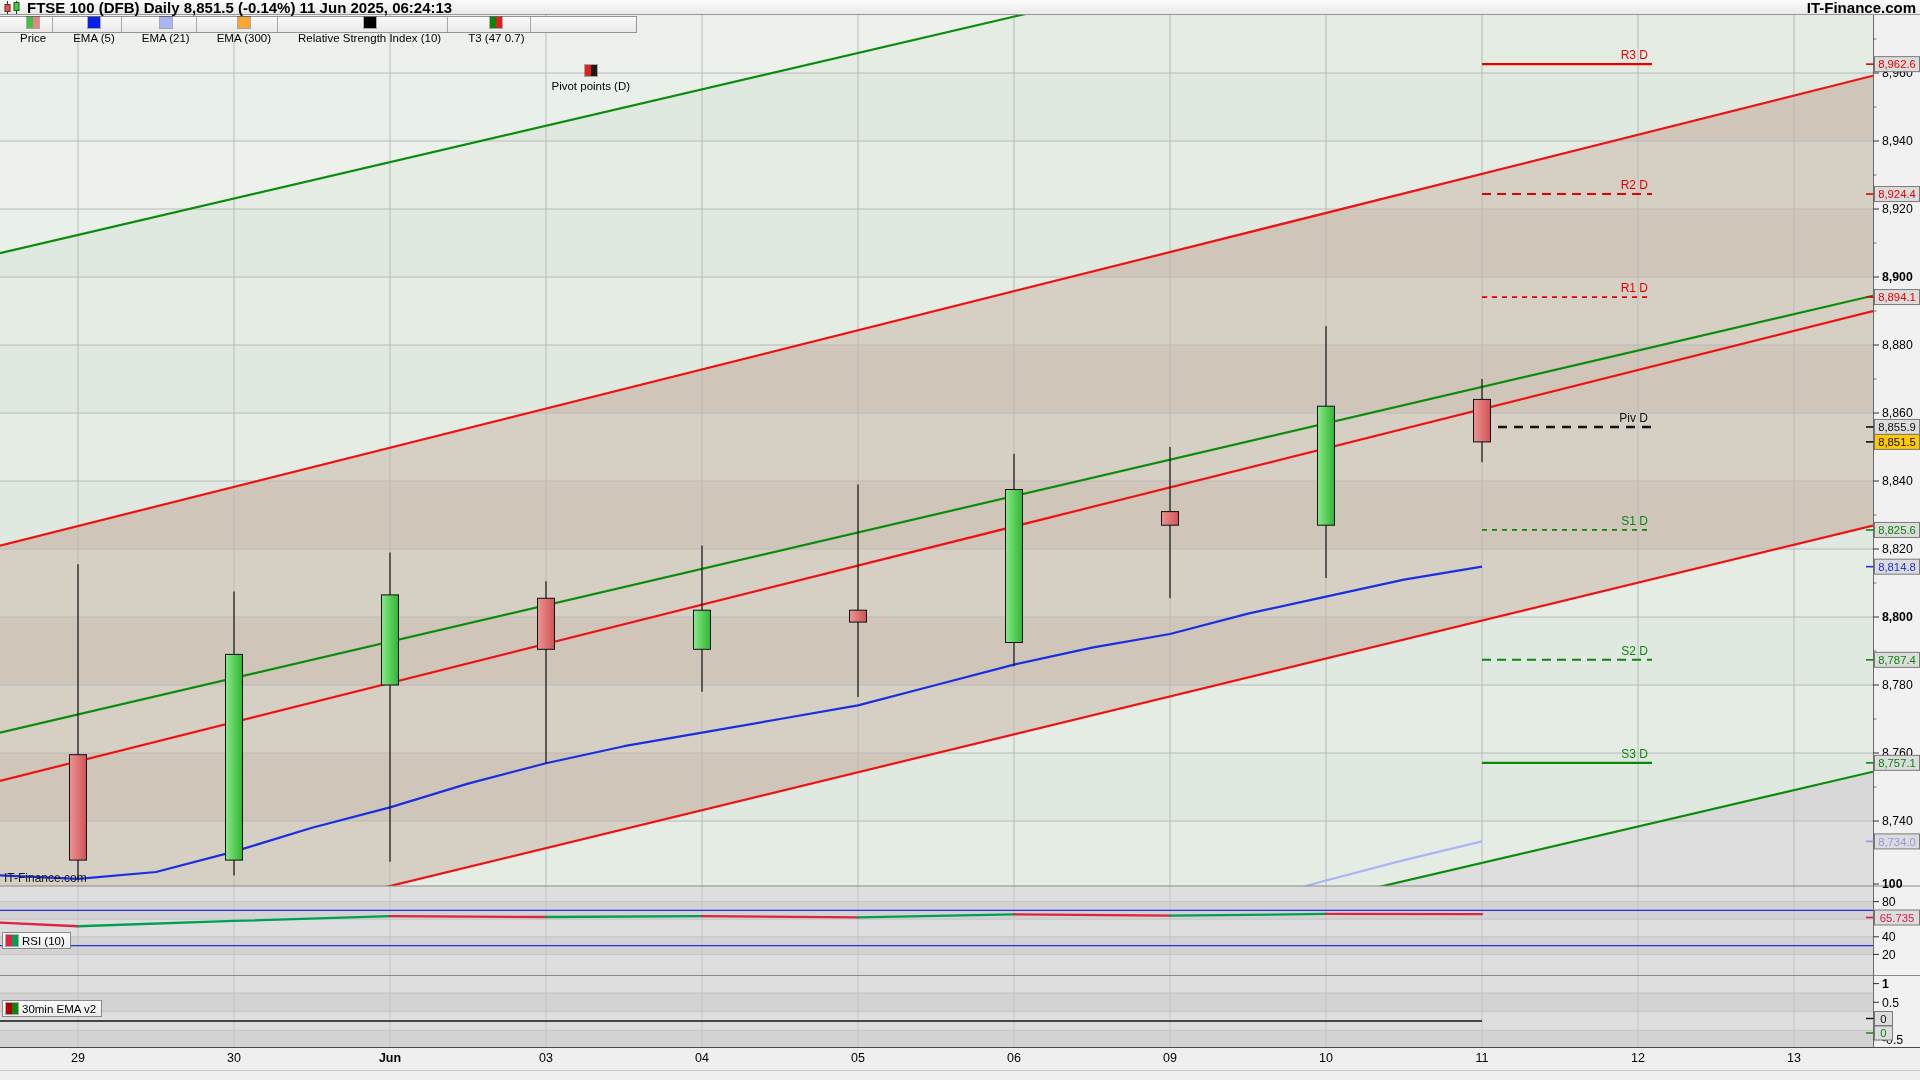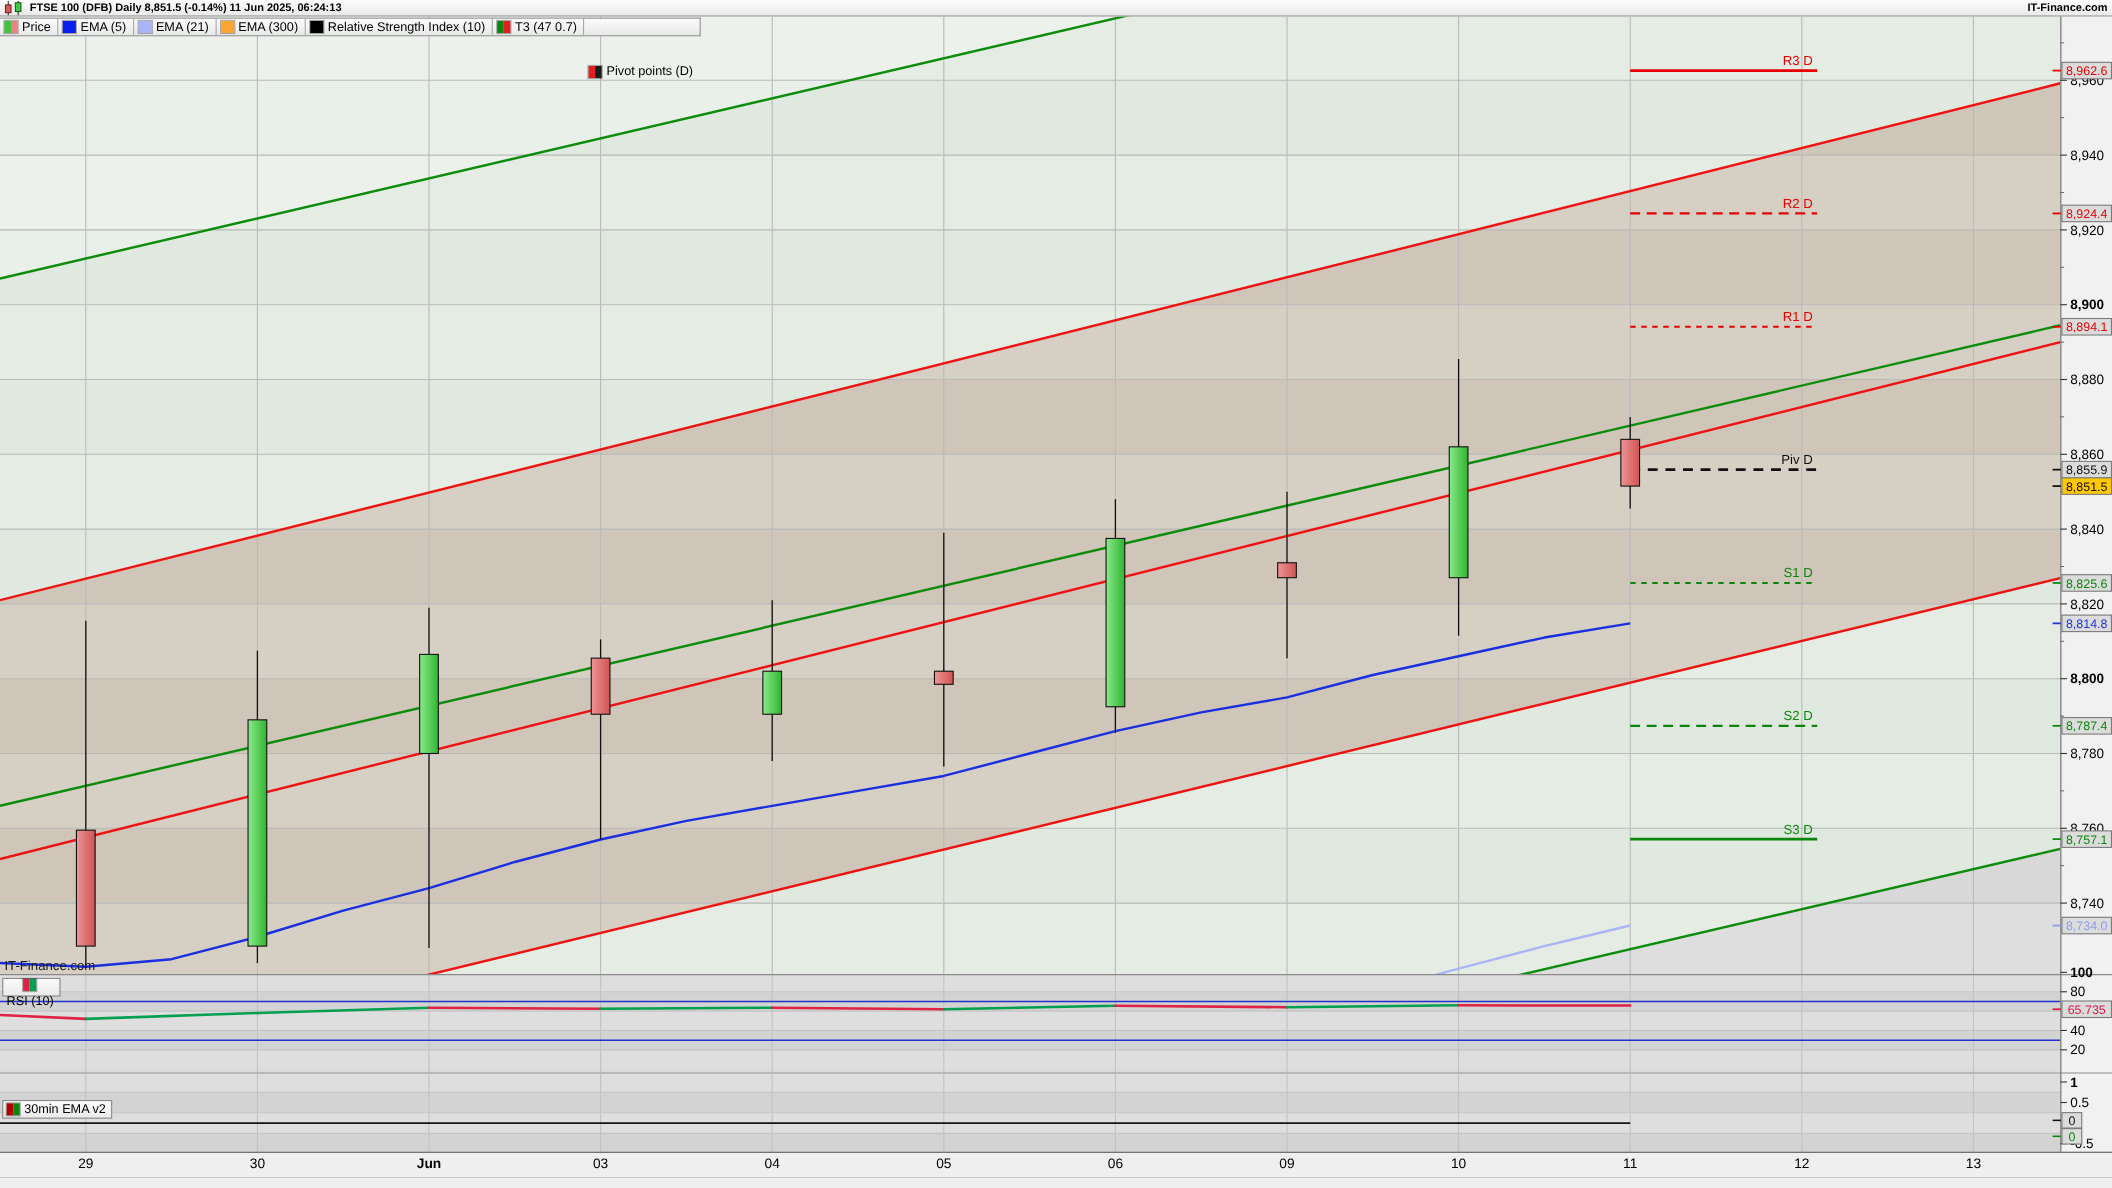--- a/index.html
+++ b/index.html
@@ -3,41 +3,41 @@
 <meta charset="utf-8">
 <style>
   html,body{margin:0;padding:0;background:#e8e8e8;font-family:"Liberation Sans",sans-serif;}
   #app{position:relative;width:1920px;height:1080px;background:#f0f0f0;overflow:hidden;}
   #chart-svg{position:absolute;left:0;top:0;}
   #titlebar{
     position:absolute;left:0;top:0;width:1920px;height:15px;
     background:linear-gradient(#fdfdfd,#e9e9e9);
     border-bottom:1px solid #979797;
     display:flex;align-items:center;
-    font-size:10px;font-weight:bold;color:#000;z-index:10;box-sizing:border-box;
+    font-size:15px;font-weight:bold;color:#000;z-index:10;box-sizing:border-box;
   }
   #titlebar .ticon{margin:0 4px 0 3px;display:inline-flex;}
   #titlebar .spacer{flex:1;}
   #brand{padding-right:4px;}
   #legend-strip{
     position:absolute;left:0;top:16px;height:17px;display:inline-flex;align-items:stretch;
     background:linear-gradient(#fbfbfb,#e9e9e9);border:1px solid #949494;border-left:none;
     z-index:9;box-sizing:border-box;
   }
-  .leg-item{display:flex;align-items:center;gap:4px;padding:0 6px 0 4px;border-right:1px solid #a8a8a8;
-    font-size:11.5px;color:#000;white-space:nowrap;}
+  .leg-item{display:flex;align-items:center;gap:4px;padding:0 6px 0 20px;border-right:1px solid #a8a8a8;
+    font-size:11.5px;color:#000;white-space:nowrap;flex-direction:column;}
   .leg-item:last-child{border-right:none;margin-top:48px;}
   .leg-icon{display:inline-flex;width:12px;height:11px;outline:1px solid rgba(0,0,0,.30);}
   .leg-swatch{height:11px;}
   .panel-legend{
     position:absolute;display:flex;align-items:center;gap:4px;height:15px;padding:0 5px 0 3px;
     background:linear-gradient(#fbfbfb,#ebebeb);border:1px solid #8a8a8a;font-size:11.5px;color:#000;
     z-index:8;white-space:nowrap;box-sizing:content-box;
   }
-  #rsi-legend{left:2px;top:889px;flex-direction:column;}
+  #rsi-legend{left:2px;top:932px;}
   #lower-legend{left:2px;top:1000px;align-items:center;}
 </style>
 </head>
 <body>
 
 <div id="app">
 
   <div id="titlebar">
     <span class="ticon">
       <svg width="20" height="13" viewBox="0 0 20 13">

